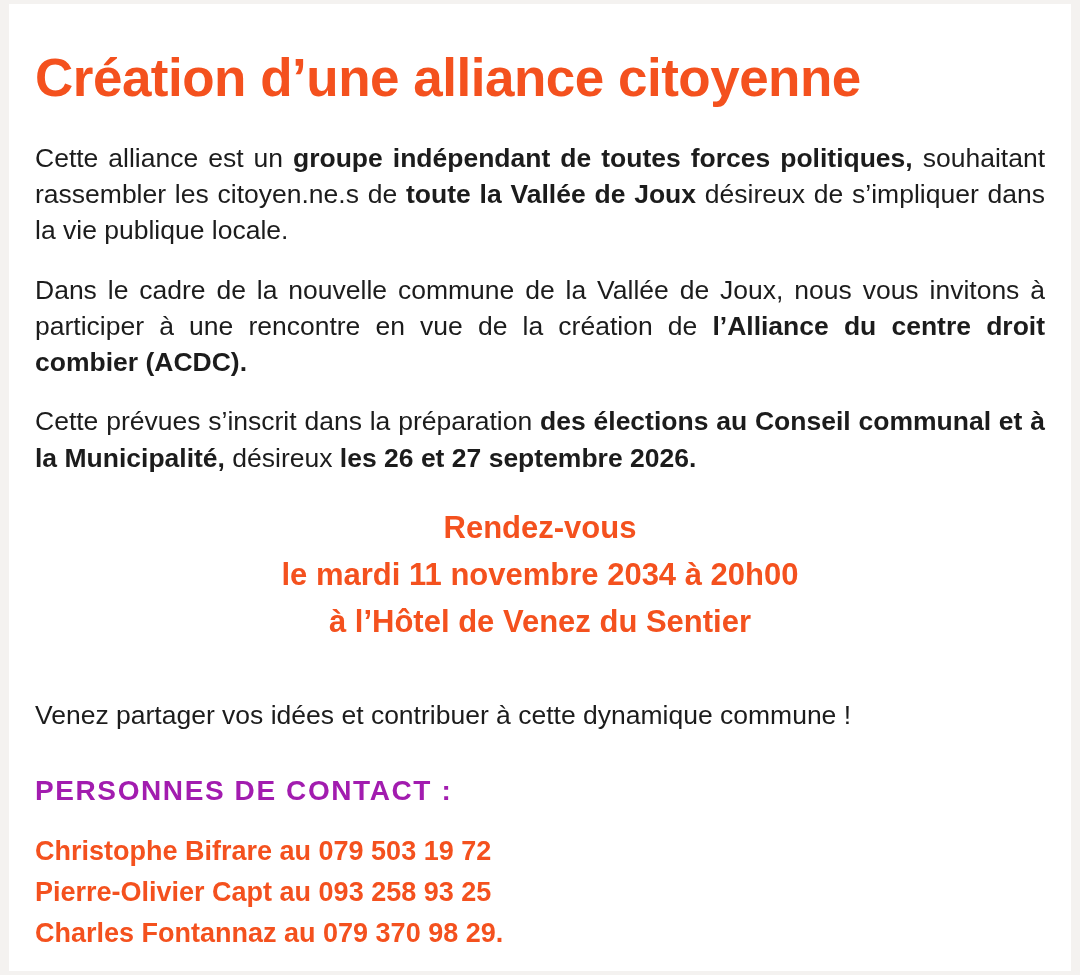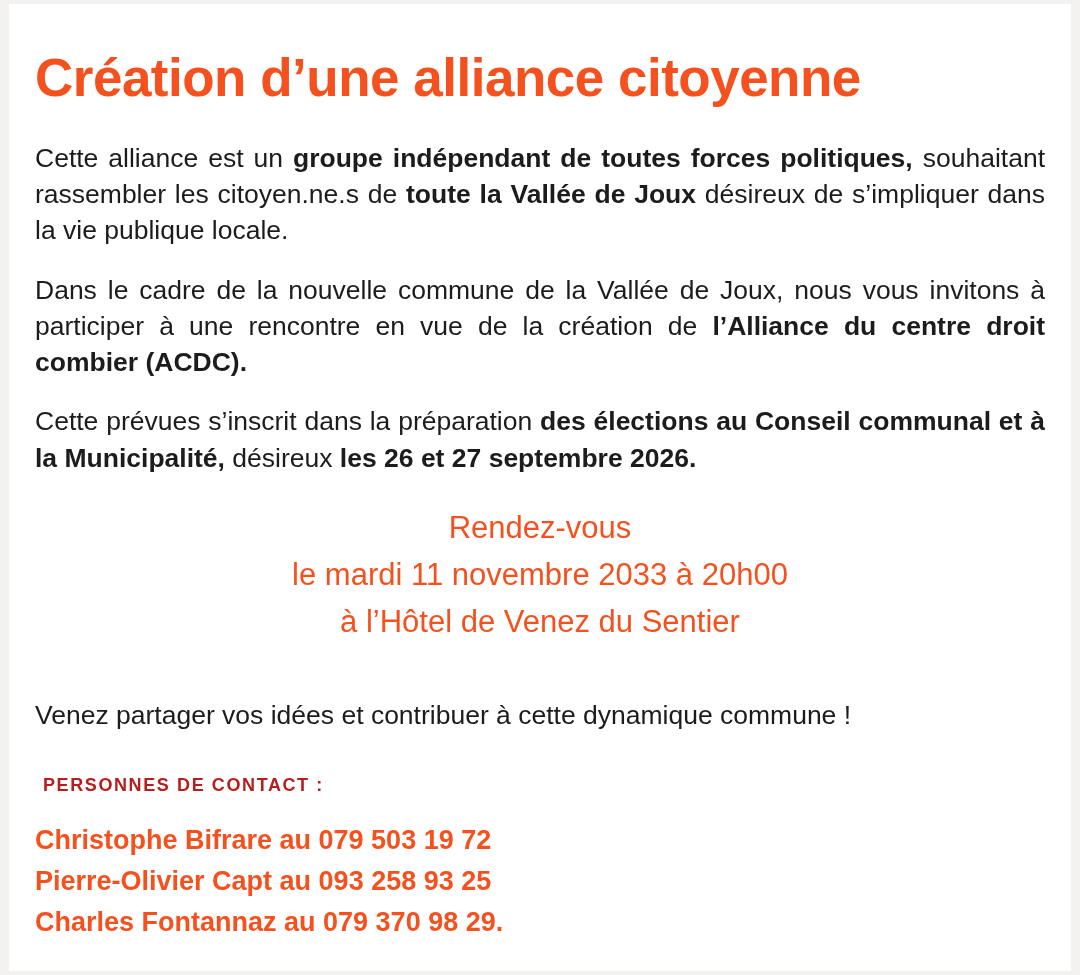--- a/index.html
+++ b/index.html
@@ -49,21 +49,21 @@
   .para:last-of-type {
     margin-bottom: 0;
   }
   .para b {
     font-weight: bold;
   }
   .rdv {
     margin: 36px 0 0 0;
     text-align: center;
     color: #f4511e;
-    font-weight: normal;
+    font-weight: bold;
   }
   .rdv-line1 {
     font-size: 31px;
     line-height: 1.0;
     margin-bottom: 16px;
   }
   .rdv-line2 {
     font-size: 31px;
     line-height: 1.0;
     margin-bottom: 16px;
@@ -72,23 +72,23 @@
     font-size: 31px;
     line-height: 1.0;
   }
   .closing {
     font-size: 26.5px;
     line-height: 1.37;
     margin: 60px 0 0 0;
     color: #1c1c1c;
   }
   .contacts-heading {
-    margin: 42px 0 0 8px;
-    color: #b91c1c;
-    font-size: 18px;
+    margin: 42px 0 0 0;
+    color: #a21caf;
+    font-size: 28px;
     font-weight: bold;
     letter-spacing: 1.6px;
   }
   .contact-list {
     margin: 24px 0 0 0;
     padding: 0;
     list-style: none;
   }
   .contact-item {
     font-size: 27px;
@@ -109,21 +109,21 @@
   <div class="inner">
 
     <h1 class="title">Création d’une alliance citoyenne</h1>
 
     <p class="para" id="para-1"><span>Cette alliance est un </span><b>groupe indépendant de toutes forces politiques,</b><span> souhaitant rassembler les citoyen.ne.s de </span><b>toute la Vallée de Joux</b><span> désireux de s’impliquer dans la vie publique locale.</span></p>
     <p class="para" id="para-0"><span>Dans le cadre de la nouvelle commune de la Vallée de Joux, nous vous invitons à participer à une rencontre en vue de la création de </span><b>l’Alliance du centre droit combier (ACDC).</b></p>
     <p class="para" id="para-2"><span>Cette prévues s’inscrit dans la préparation </span><b>des élections au Conseil communal et à la Municipalité,</b><span> désireux </span><b>les 26 et 27 septembre 2026.</b></p>
 
     <div class="rdv">
       <div class="rdv-line1">Rendez-vous</div>
-      <div class="rdv-line2">le mardi 11 novembre 2033 à 20h00</div>
+      <div class="rdv-line2">le mardi 11 novembre 2034 à 20h00</div>
       <div class="rdv-line3">à l’Hôtel de Venez du Sentier</div>
     </div>
 
     <p class="closing">Venez partager vos idées et contribuer à cette dynamique commune !</p>
 
     <div class="contacts-heading">PERSONNES DE CONTACT :</div>
 
     <ul class="contact-list" id="contact-list">
         <li class="contact-item"><span class="contact-name">Christophe Bifrare</span><span class="contact-phone"> au 079 503 19 72</span></li>
         <li class="contact-item"><span class="contact-name">Pierre-Olivier Capt</span><span class="contact-phone"> au 093 258 93 25</span></li>

